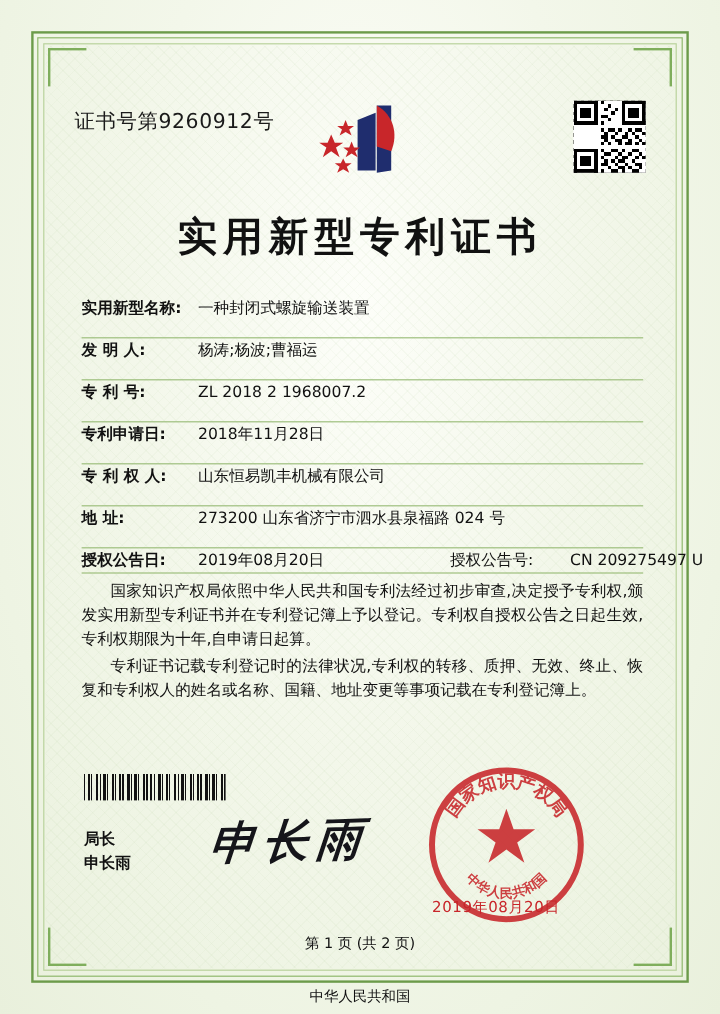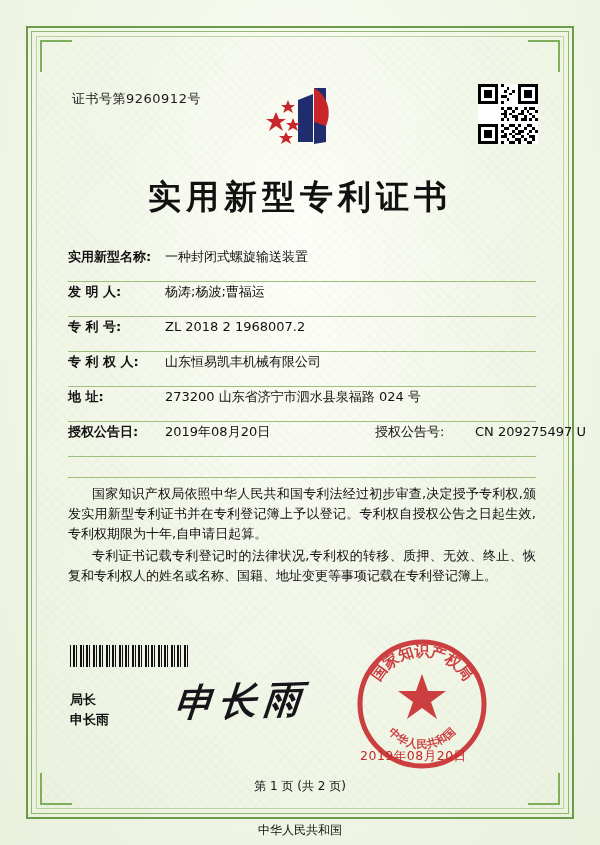--- a/index.html
+++ b/index.html
@@ -69,23 +69,23 @@
     border: 2px solid #7fae5c;
   }
   .corner.tl { left: 40px; top: 40px; border-right: none; border-bottom: none; }
   .corner.tr { right: 40px; top: 40px; border-left: none; border-bottom: none; }
   .corner.bl { left: 40px; bottom: 40px; border-right: none; border-top: none; }
   .corner.br { right: 40px; bottom: 40px; border-left: none; border-top: none; }
 
   
   .cert-no {
     position: absolute;
-    left: 72px;
+    left: 62px;
     top: 90px;
-    font-size: 13px;
+    font-size: 17px;
     color: #1a1a1a;
     letter-spacing: 0.5px;
     white-space: nowrap;
   }
 
   .emblem {
     position: absolute;
     left: 252px;
     top: 82px;
     width: 96px;
@@ -378,20 +378,24 @@
     </div>
     <div class="field-row">
       <div class="field-label">发 明 人:</div>
       <div class="field-value">杨涛;杨波;曹福运</div>
     </div>
     <div class="field-row">
       <div class="field-label">专 利 号:</div>
       <div class="field-value">ZL 2018 2 1968007.2</div>
     </div>
     <div class="field-row">
+      <div class="field-label">专利申请日:</div>
+      <div class="field-value">2018年11月28日</div>
+    </div>
+    <div class="field-row">
       <div class="field-label">专 利 权 人:</div>
       <div class="field-value">山东恒易凯丰机械有限公司</div>
     </div>
     <div class="field-row">
       <div class="field-label">地        址:</div>
       <div class="field-value">273200 山东省济宁市泗水县泉福路 024 号</div>
     </div>
     <div class="field-row split">
       <div class="field-label">授权公告日:</div>
       <div class="field-value">2019年08月20日</div>

